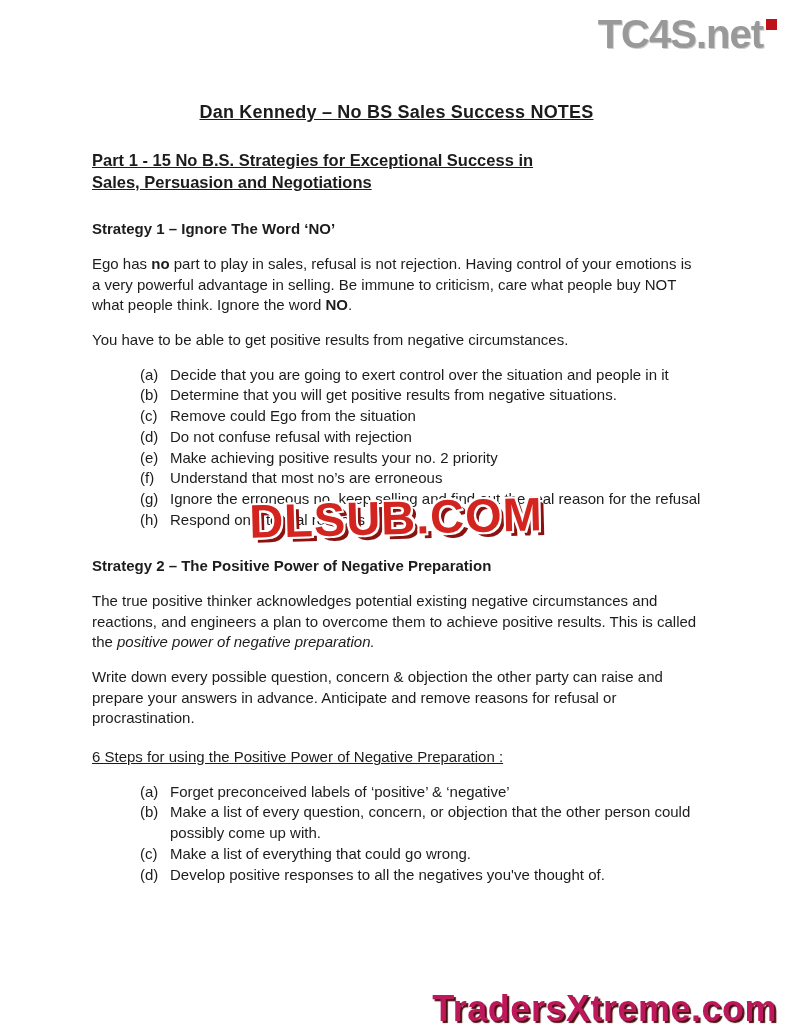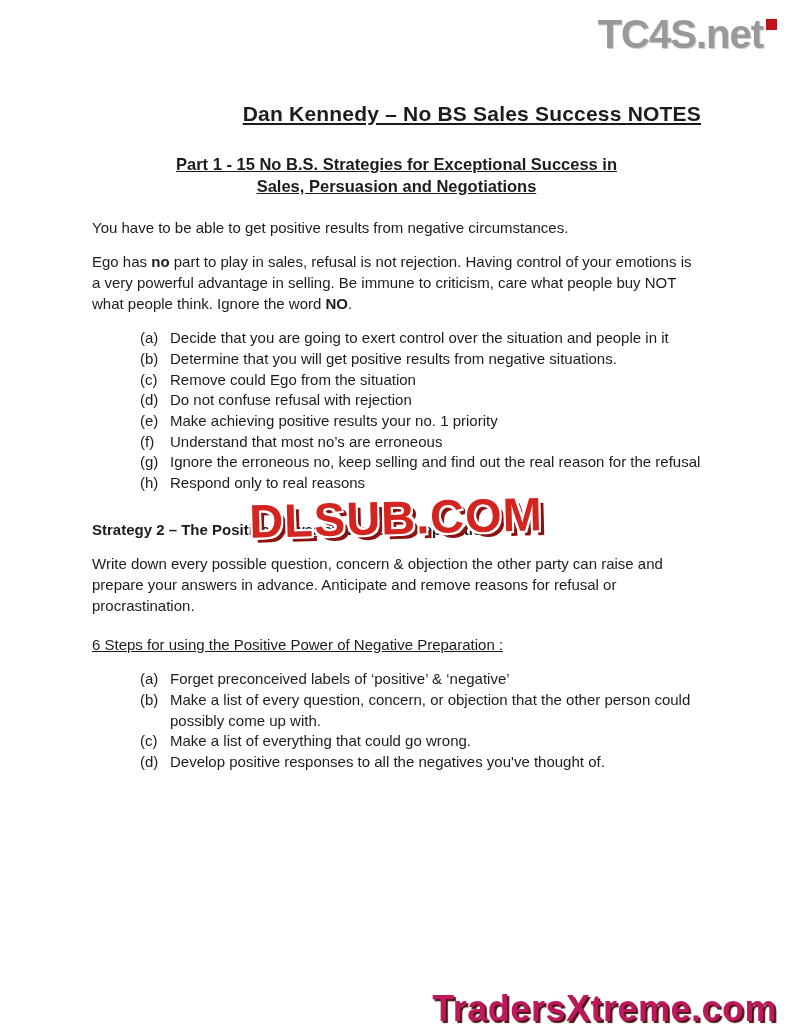--- a/index.html
+++ b/index.html
@@ -5,25 +5,25 @@
   * { margin:0; padding:0; box-sizing:border-box; }
   html,body { background:#ffffff; }
   .page {
     position:relative; width:791px; height:1024px; margin:12px auto;
     background:#ffffff; color:#1c1c1c; overflow:hidden;
     font-family:"Liberation Sans","DejaVu Sans",sans-serif;
   }
   .content { padding:88px 90px 0 92px; font-size:15px; line-height:1.38; }
 
   .doc-title {
-    text-align:right; font-size:21px; font-weight:bold;
+    text-align:center; font-size:18px; font-weight:bold;
     text-decoration:underline; margin-bottom:24px; letter-spacing:0.2px;
   }
   .doc-subtitle {
-    text-align:center; font-size:16.5px; font-weight:bold;
+    text-align:left; font-size:16.5px; font-weight:bold;
     line-height:1.35; margin-bottom:20px;
   }
   .doc-subtitle span { text-decoration:underline; }
 
   .strategy-heading { font-size:15px; font-weight:bold; margin:26px 0 14px; }
   p.body-para { margin:0 0 14px; }
   .steps-heading { text-decoration:underline; margin:18px 0 14px; }
 
   ul.steps { list-style:none; margin:0 0 8px 48px; }
   ul.steps li { display:flex; line-height:1.38; }
@@ -68,24 +68,25 @@
 
   <div class="content">
 
     <h1 class="doc-title">Dan Kennedy – No BS Sales Success NOTES</h1>
 
     <h2 class="doc-subtitle">
       <span>Part 1 - 15 No B.S. Strategies for Exceptional Success in</span><br>
       <span>Sales, Persuasion and Negotiations</span>
     </h2>
 
+    <h3 class="strategy-heading">Strategy 1 – Ignore The Word ‘NO’</h3>
+
+    <p class="body-para"><span>Ego has </span><b>no</b><span> part to play in sales, refusal is not rejection. Having control of your emotions is a very powerful advantage in selling. Be immune to criticism, care what people buy NOT what people think. Ignore the word </span><b>NO</b><span>.</span></p>
 
     <p class="body-para">You have to be able to get positive results from negative circumstances.</p>
-
-    <p class="body-para"><span>Ego has </span><b>no</b><span> part to play in sales, refusal is not rejection. Having control of your emotions is a very powerful advantage in selling. Be immune to criticism, care what people buy NOT what people think. Ignore the word </span><b>NO</b><span>.</span></p>
 
 
     <ul class="steps">
       <li>
           <span class="lbl">(a)</span>
           <span class="txt">Decide that you are going to exert control over the situation and people in it</span>
         </li>
       <li>
           <span class="lbl">(b)</span>
           <span class="txt">Determine that you will get positive results from negative situations.</span>
@@ -93,38 +94,39 @@
       <li>
           <span class="lbl">(c)</span>
           <span class="txt">Remove could Ego from the situation</span>
         </li>
       <li>
           <span class="lbl">(d)</span>
           <span class="txt">Do not confuse refusal with rejection</span>
         </li>
       <li>
           <span class="lbl">(e)</span>
-          <span class="txt">Make achieving positive results your no. 1 priority</span>
+          <span class="txt">Make achieving positive results your no. 2 priority</span>
         </li>
       <li>
           <span class="lbl">(f)</span>
           <span class="txt">Understand that most no’s are erroneous</span>
         </li>
       <li>
           <span class="lbl">(g)</span>
           <span class="txt">Ignore the erroneous no, keep selling and find out the real reason for the refusal</span>
         </li>
       <li>
           <span class="lbl">(h)</span>
           <span class="txt">Respond only to real reasons</span>
         </li>
     </ul>
 
     <h3 class="strategy-heading">Strategy 2 – The Positive Power of Negative Preparation</h3>
 
+    <p class="body-para"><span>The true positive thinker acknowledges potential existing negative circumstances and reactions, and engineers a plan to overcome them to achieve positive results. This is called the </span><i>positive power of negative preparation.</i></p>
 
     <p class="body-para">Write down every possible question, concern &amp; objection the other party can raise and prepare your answers in advance. Anticipate and remove reasons for refusal or procrastination.</p>
 
     <p class="steps-heading">6 Steps for using the Positive Power of Negative Preparation :</p>
 
     <ul class="steps">
       <li>
           <span class="lbl">(a)</span>
           <span class="txt">Forget preconceived labels of ‘positive’ &amp; ‘negative’</span>
         </li>

